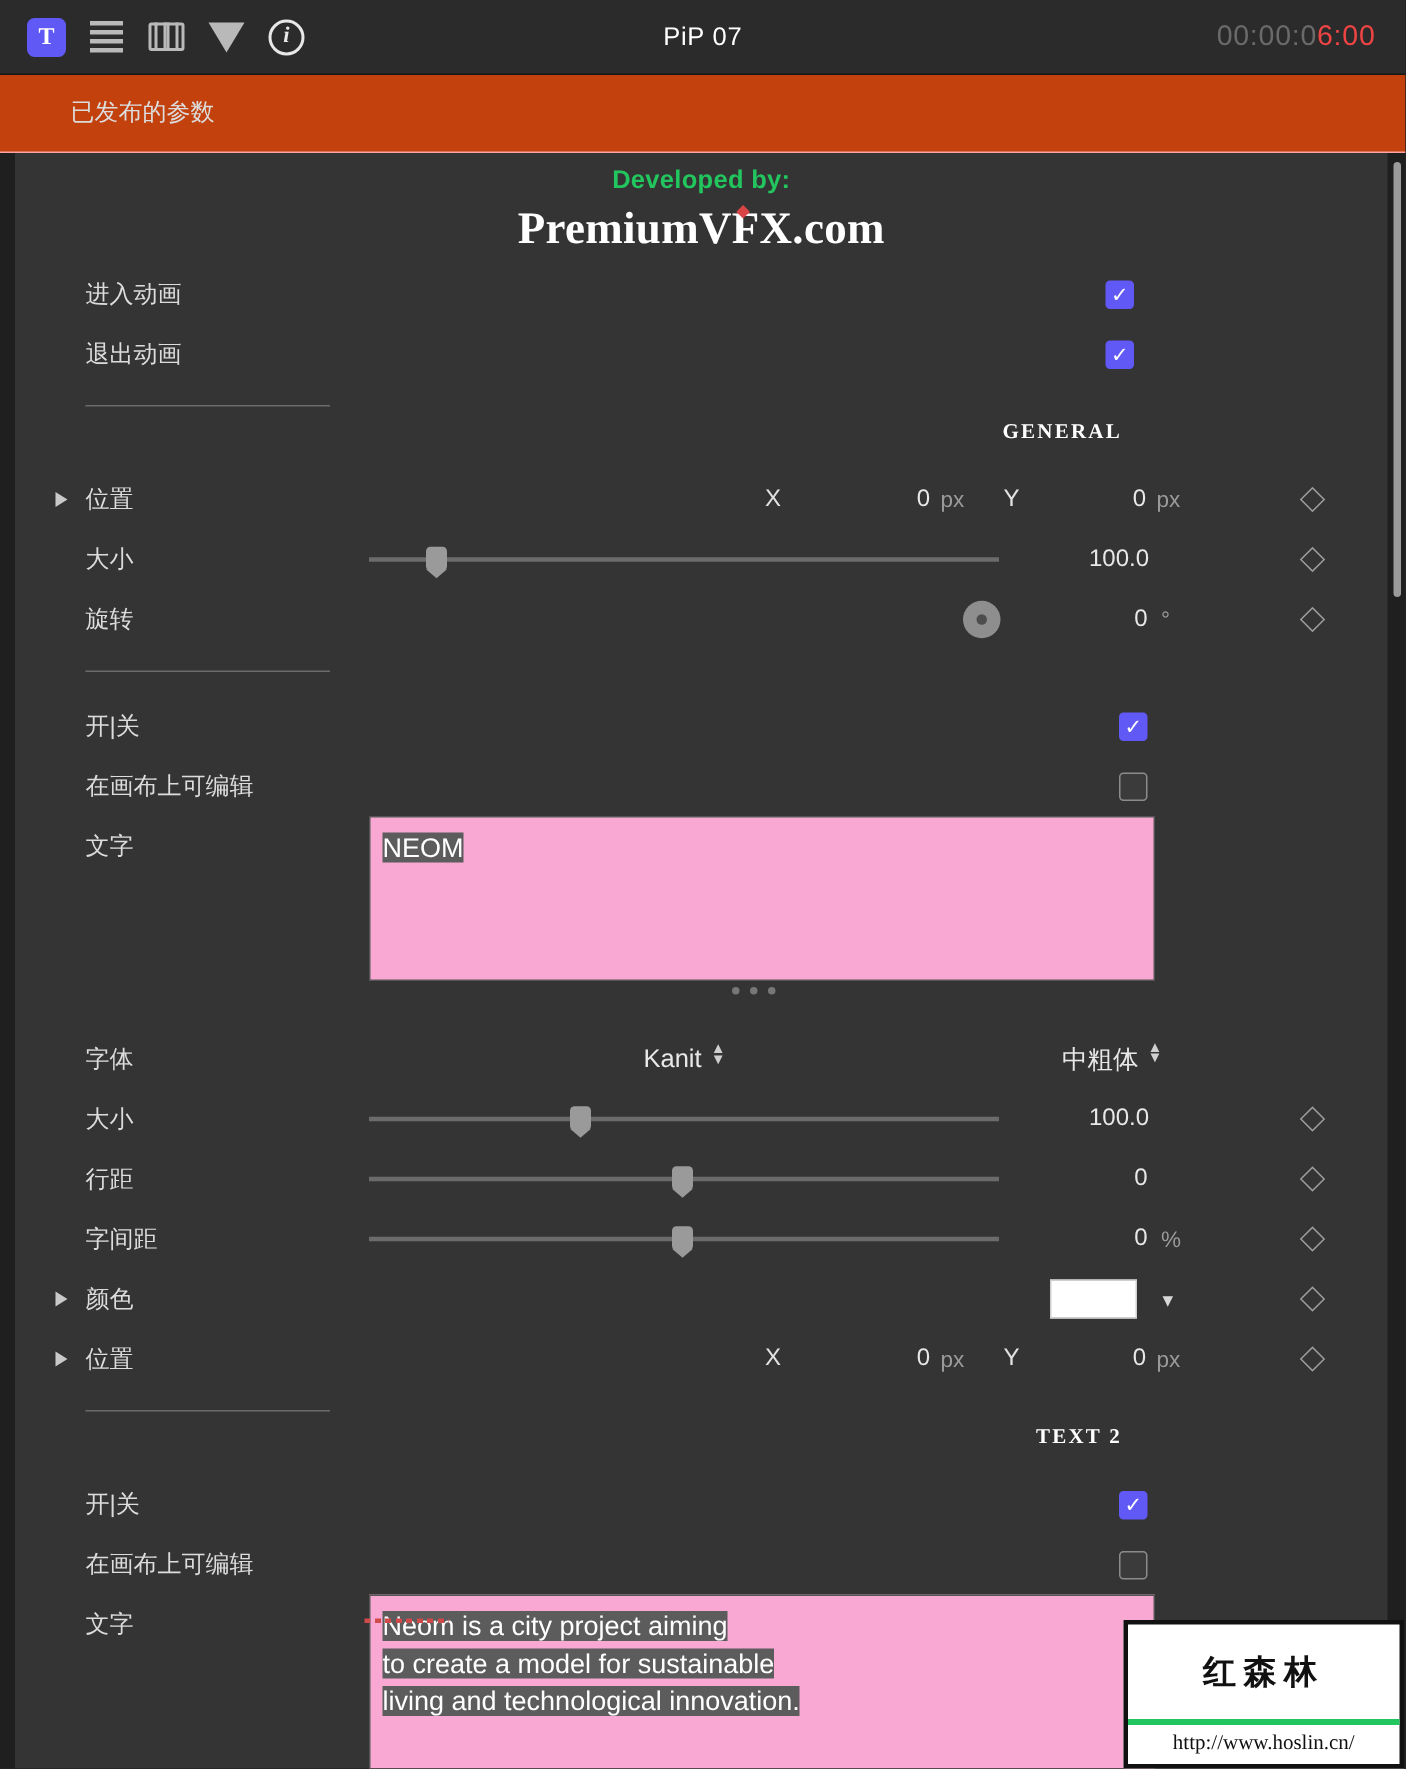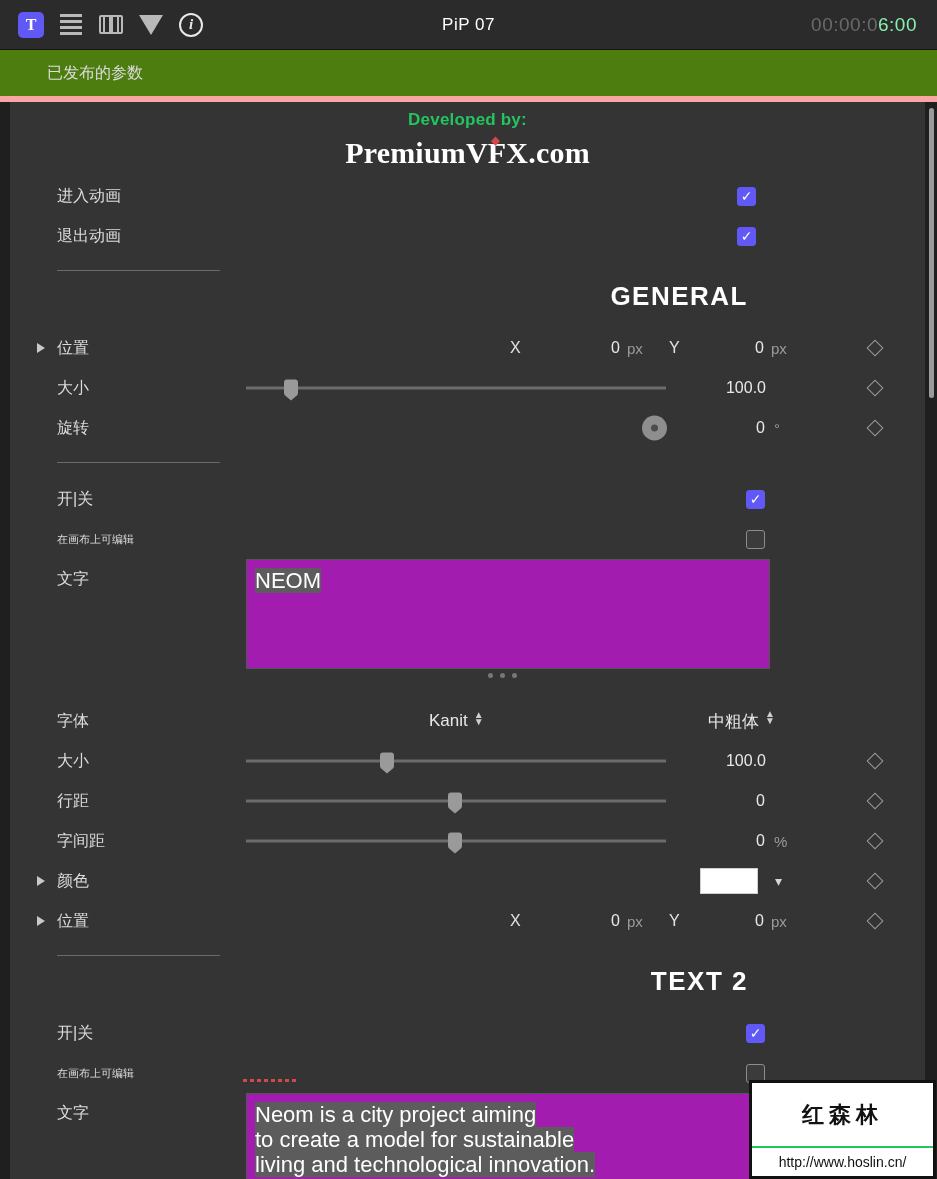--- a/index.html
+++ b/index.html
@@ -56,26 +56,26 @@
   .topbar-title {
     position: absolute; left: 0; right: 0; text-align: center;
     color: #ffffff; font-size: 17px; letter-spacing: .5px;
   }
   .timecode {
     position: absolute; right: 20px; top: 50%; transform: translateY(-50%);
     font-size: 19px; letter-spacing: .5px;
     font-family: "Liberation Sans", sans-serif;
   }
   .timecode .dim { color: #6a6a6a; }
-  .timecode .bright { color: #86efac; }
+  .timecode .bright { color: #ef4444; }
 
   
   .sect-header {
     position: absolute; left: 0; top: 50px; width: 937px; height: 52px;
-    background: #4d7c0f; border-bottom: 6px solid #fca5a5;
+    background: #c2410c; border-bottom: 1px solid #fca5a5;
     display: flex; align-items: center;
   }
   .sect-header .t { color: #dcdcdc; font-size: 16px; padding-left: 47px; }
 
   
   .panel {
     position: absolute; left: 10px; top: 102px; width: 915px; height: 1077px;
     background: #343434;
     overflow: hidden;
   }
@@ -101,42 +101,42 @@
     position: absolute; left: 146px; top: -2px; color: #d94545; font-size: 11px;
   }
 
   
   .row {
     position: relative; height: 40px; display: flex; align-items: center;
   }
   .label {
     color: #dcdcdc; font-size: 16px; width: 210px; padding-left: 47px;
   }
-  .label.small { font-size: 11px; }
+  .label.small { font-size: 16px; }
   .arrow {
     position: absolute; left: 27px; top: 50%; transform: translateY(-50%);
     width: 0; height: 0;
     border-top: 5px solid transparent; border-bottom: 5px solid transparent;
     border-left: 8px solid #c9c9c9;
   }
   .checkbox {
     position: absolute; width: 19px; height: 19px; border-radius: 3px;
   }
   .checkbox.on {
     background: #6159f5; border: 1px solid #6159f5;
     color: #fff; font-size: 14px; line-height: 17px; text-align: center;
   }
   .checkbox.off { background: #3b3b3b; border: 1px solid #8c8c8c; }
 
   .divider {
     position: relative; height: 1px; background: #6b6b6b; margin: 14px 0 10px 47px; width: 163px;
   }
   .group-title {
-    color: #ffffff; font-size: 26px; font-weight: bold; letter-spacing: 1.5px;
-    text-align: right; padding-right: 177px;
+    color: #ffffff; font-size: 14px; font-weight: bold; letter-spacing: 1.5px;
+    text-align: right; padding-right: 177px; font-family: Liberation Serif, serif;
   }
 
   .kf {
     position: absolute; right: 44px; width: 12px; height: 12px;
     background: #9c9c9c; transform: rotate(45deg);
   }
   .kf.hollow { background: transparent; border: 1.5px solid #9c9c9c; }
 
   .xy { position: absolute; color: #e2e2e2; font-size: 16px; }
   .unit { color: #9a9a9a; font-size: 15px; }
@@ -163,23 +163,23 @@
     position: absolute; left: 632px; top: 50%; transform: translateY(-50%);
     width: 25px; height: 25px; border-radius: 50%; background: #8e8e8e;
   }
   .dial::after {
     content: ""; position: absolute; left: 9px; top: 9px; width: 7px; height: 7px;
     border-radius: 50%; background: #4d4d4d;
   }
 
   
   .textbox {
-    position: absolute; left: 236px; width: 524px; background: #a21caf;
+    position: absolute; left: 236px; width: 524px; background: #f9a8d4;
     border: 1px solid #555; padding: 8px 8px;
-    color: #e4e4e4; font-size: 22px; line-height: 25px;
+    color: #e4e4e4; font-size: 18px; line-height: 25px;
   }
   .textbox .sel { background: #5c5c5c; color: #fff; }
   .dots {
     position: absolute; display: flex; gap: 7px;
   }
   .dots i { width: 5px; height: 5px; border-radius: 50%; background: #777; display: block; }
 
   .select {
     position: absolute; color: #e8e8e8; font-size: 17px; display: flex; align-items: flex-start; gap: 6px;
   }
@@ -197,23 +197,23 @@
     position: absolute; left: 749px; top: 1080px; width: 187px; height: 99px;
     background: #ffffff; border: 3px solid #111;
     display: flex; flex-direction: column;
   }
   .watermark .wm-top {
     flex: 1; display: flex; align-items: center; justify-content: center;
     color: #111; font-size: 22px; font-weight: bold; letter-spacing: 5px;
     font-family: "Liberation Serif", serif;
   }
   .watermark .wm-bot {
-    height: 30px; border-top: 2px solid #22c55e;
+    height: 30px; border-top: 4px solid #22c55e;
     display: flex; align-items: center; justify-content: center;
-    color: #111; font-size: 14px; font-family: Liberation Sans, sans-serif;
+    color: #111; font-size: 14px; font-family: Liberation Serif, serif;
   }
   .red-underline {
     position: absolute; left: 243px; top: 1079px; width: 56px; height: 3px;
     background: repeating-linear-gradient(90deg,#d04a4a 0 4px, transparent 4px 7px);
   }
 </style>
 </head>
 <body>
 
 <div class="app">

